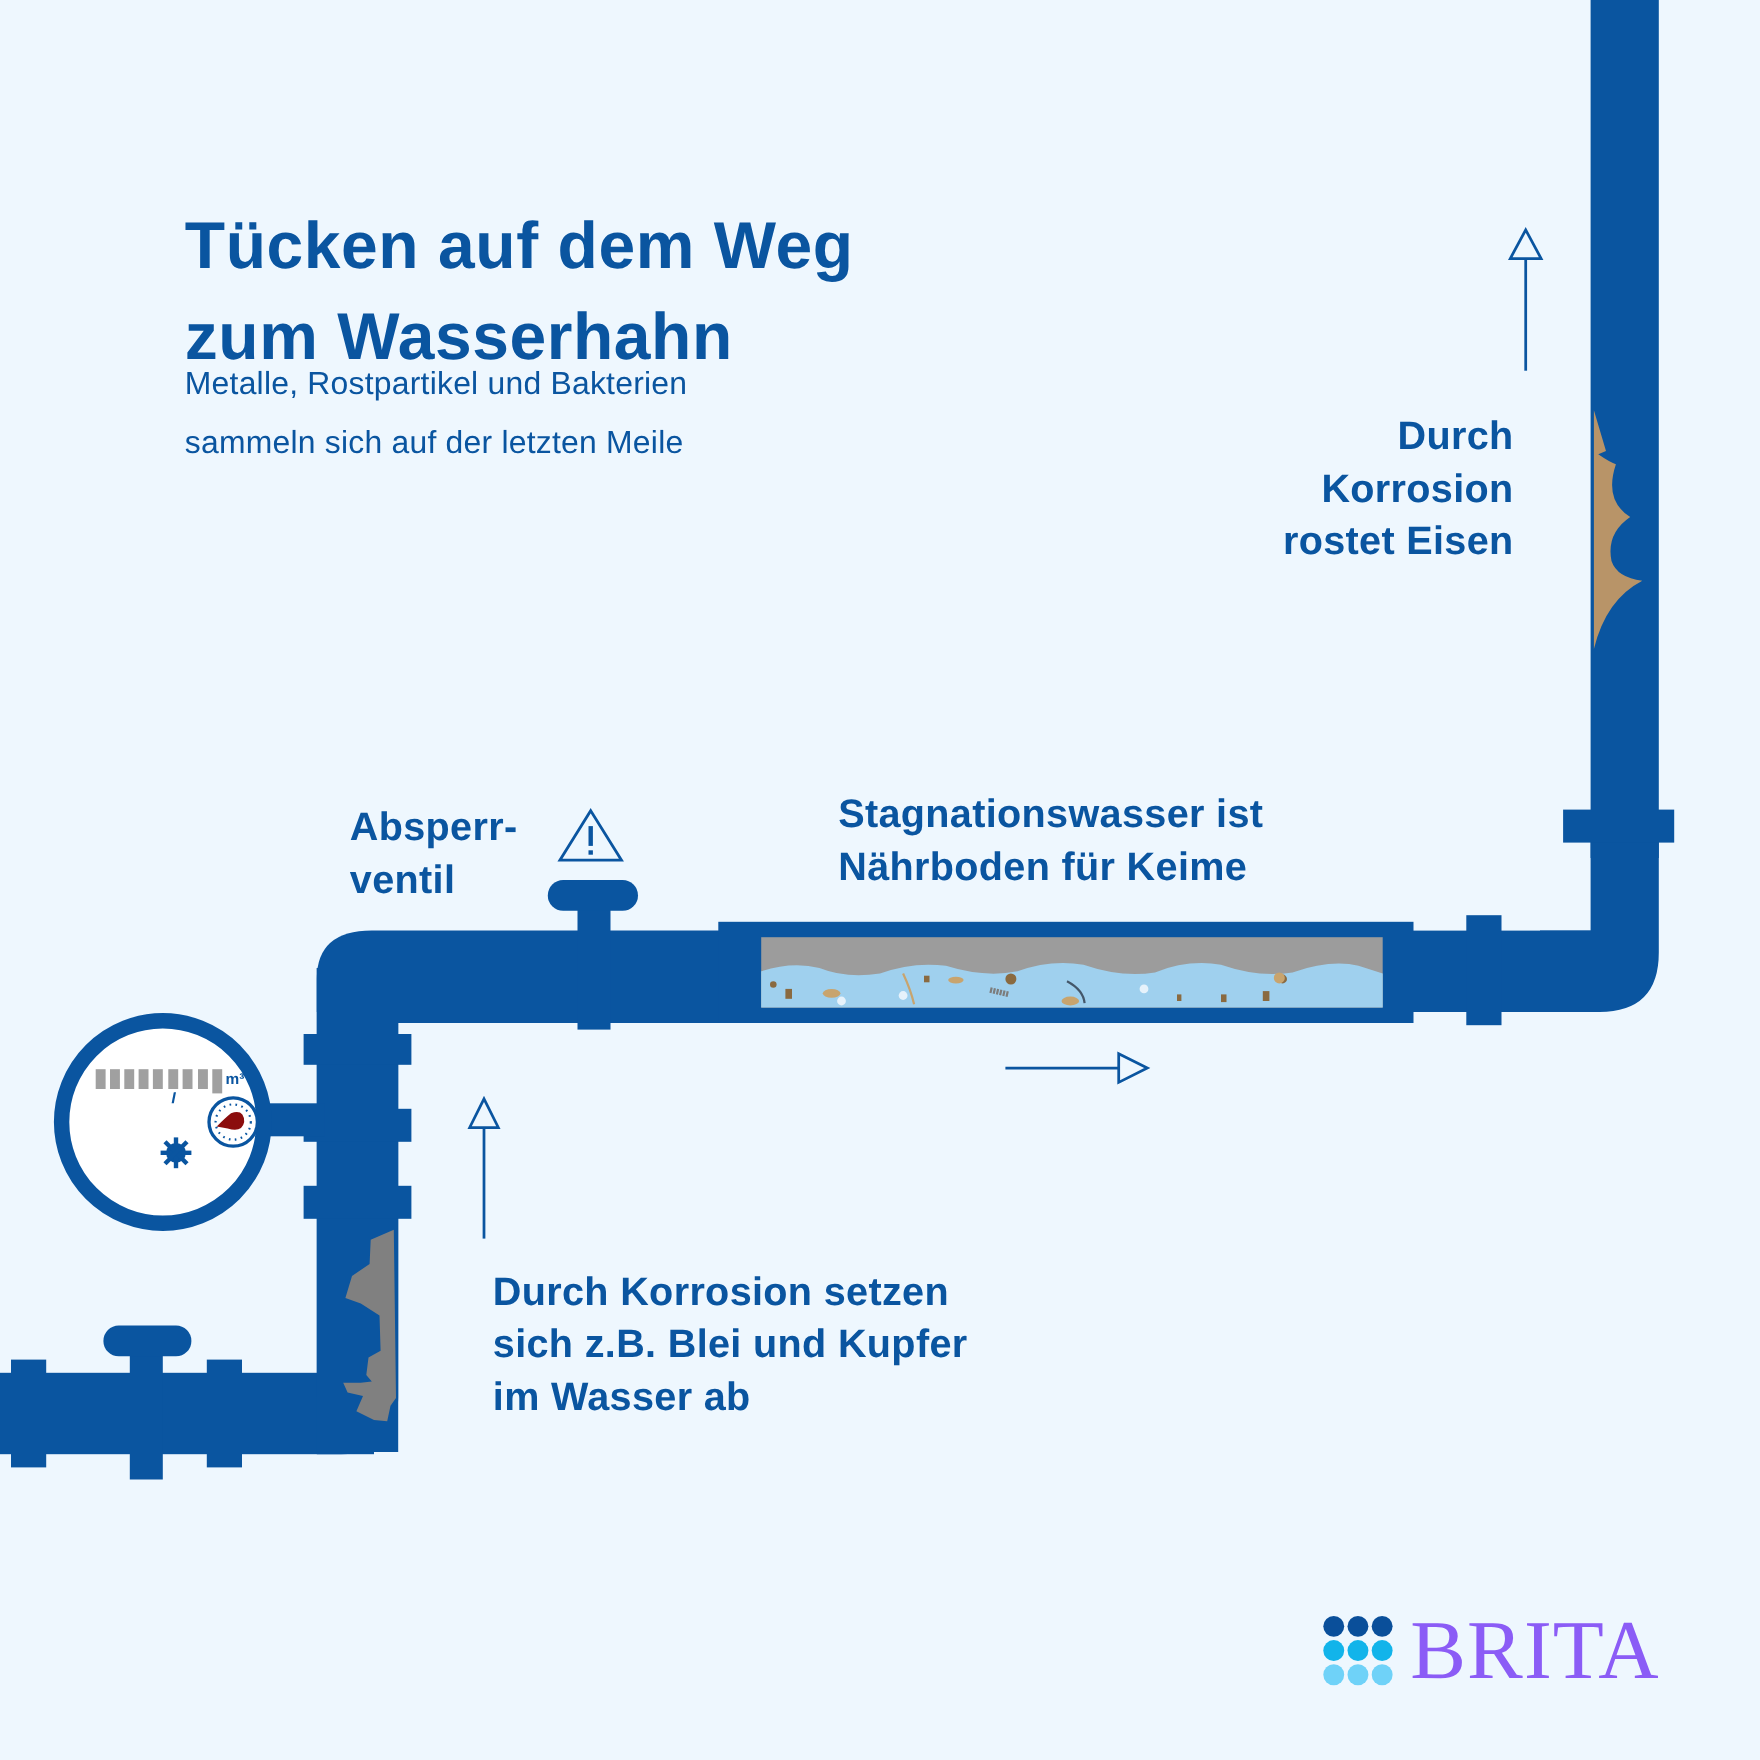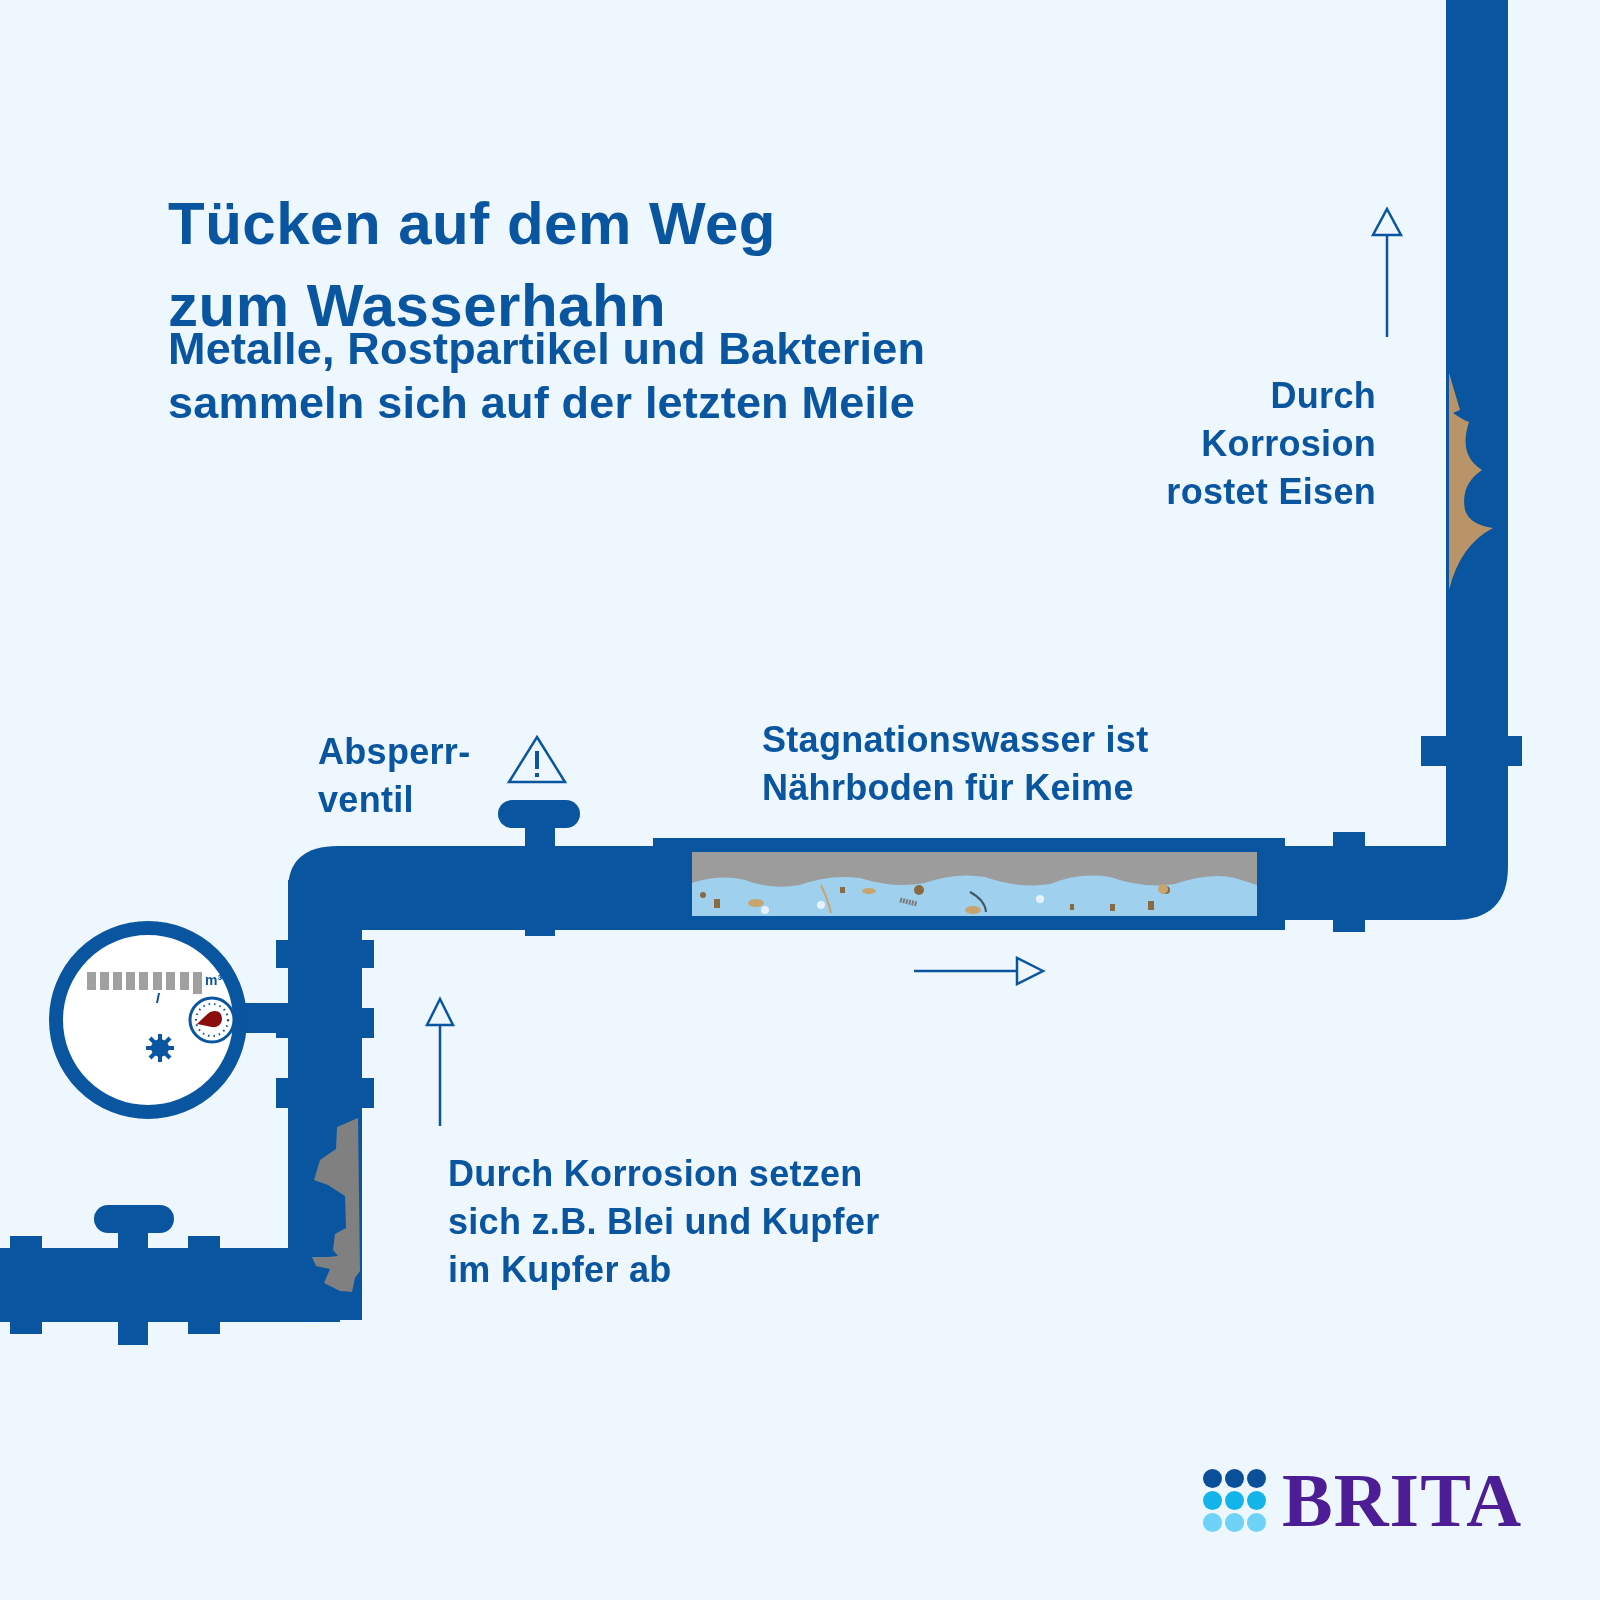--- a/index.html
+++ b/index.html
@@ -1,30 +1,30 @@
 <!DOCTYPE html>
 <html><head>
   <meta charset="utf-8">
   <style>
     html, body { margin: 0; padding: 0; }
     body { width: 1600px; height: 1600px; background: #eef7fe; position: relative; overflow: hidden; font-family: "Liberation Sans", "DejaVu Sans", sans-serif; color: #0a55a0; }
     .layer { position: absolute; left: 0; top: 0; width: 1600px; height: 1600px; }
     .txt { position: absolute; color: #0a55a0; margin: 0; }
     .title { left: 168px; top: 160px; font-size: 60px; line-height: 82px; font-weight: bold; letter-spacing: 0.5px; margin-top: 23px; }
-    .subtitle { left: 168px; top: 322px; font-size: 45px; line-height: 54px; font-weight: bold; letter-spacing: 0.2px; }
+    .subtitle { left: 168px; top: 322px; font-size: 29px; line-height: 54px; font-weight: normal; letter-spacing: 0.2px; }
     .lbl { font-size: 36px; line-height: 48px; font-weight: bold; letter-spacing: 0.3px; }
     .l-rust { right: 224px; top: 372px; text-align: right; width: 300px; }
     .l-valve { left: 318px; top: 728px; }
     .l-stag { left: 762px; top: 716px; }
     .l-lead { left: 404px; top: 1150px; margin-left: 44px; }
     .line { display: block; white-space: nowrap; }
     .logo { position: absolute; left: 1203px; top: 1462px; display: flex; align-items: center; }
     .dots { display: grid; grid-template-columns: repeat(3, 19px); grid-gap: 3px; margin-right: 16px; }
     .dot { width: 19px; height: 19px; border-radius: 50%; }
-    .brand { font-family: "Liberation Serif", "DejaVu Serif", serif; font-weight: bold; font-size: 76px; color: #4c1d95; letter-spacing: 1px; line-height: 1; }
+    .brand { font-family: "Liberation Serif", "DejaVu Serif", serif; font-weight: normal; font-size: 76px; color: #8b5cf6; letter-spacing: 1px; line-height: 1; }
   </style>
 </head>
 <body>
 
 <svg class="layer" viewBox="0 0 1600 1600" xmlns="http://www.w3.org/2000/svg">
   <g fill="#0a55a0">
 
     <rect x="0" y="1248" width="340" height="74"></rect>
     <rect x="10" y="1236" width="32" height="98"></rect>
     <rect x="188" y="1236" width="32" height="98"></rect>
@@ -165,21 +165,21 @@
 </div>
 
 <div class="txt lbl l-stag">
   <span class="line">Stagnationswasser ist</span>
   <span class="line">Nährboden für Keime</span>
 </div>
 
 <div class="txt lbl l-lead">
   <span class="line">Durch Korrosion setzen</span>
   <span class="line">sich z.B. Blei und Kupfer</span>
-  <span class="line">im Kupfer ab</span>
+  <span class="line">im Wasser ab</span>
 </div>
 
 <span class="txt" style="left:205px; top:972px; font-size:14px; font-weight:bold;">m³</span>
 
 <div class="logo">
   <div class="dots">
     <span class="dot" style="background:#0a4f9a"></span>
     <span class="dot" style="background:#0a4f9a"></span>
     <span class="dot" style="background:#0a4f9a"></span>
     <span class="dot" style="background:#12b4ea"></span>

